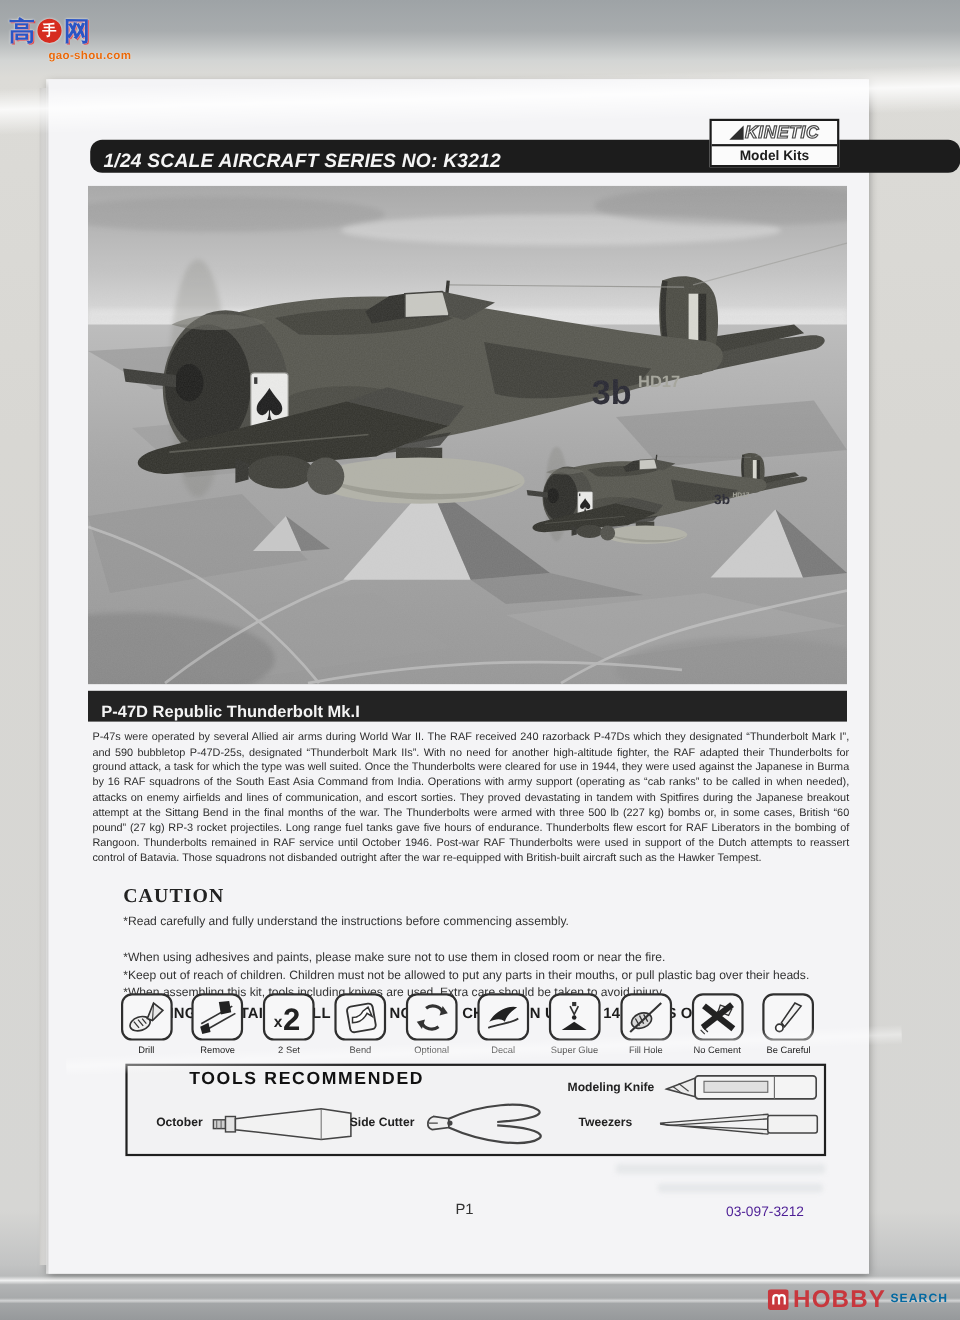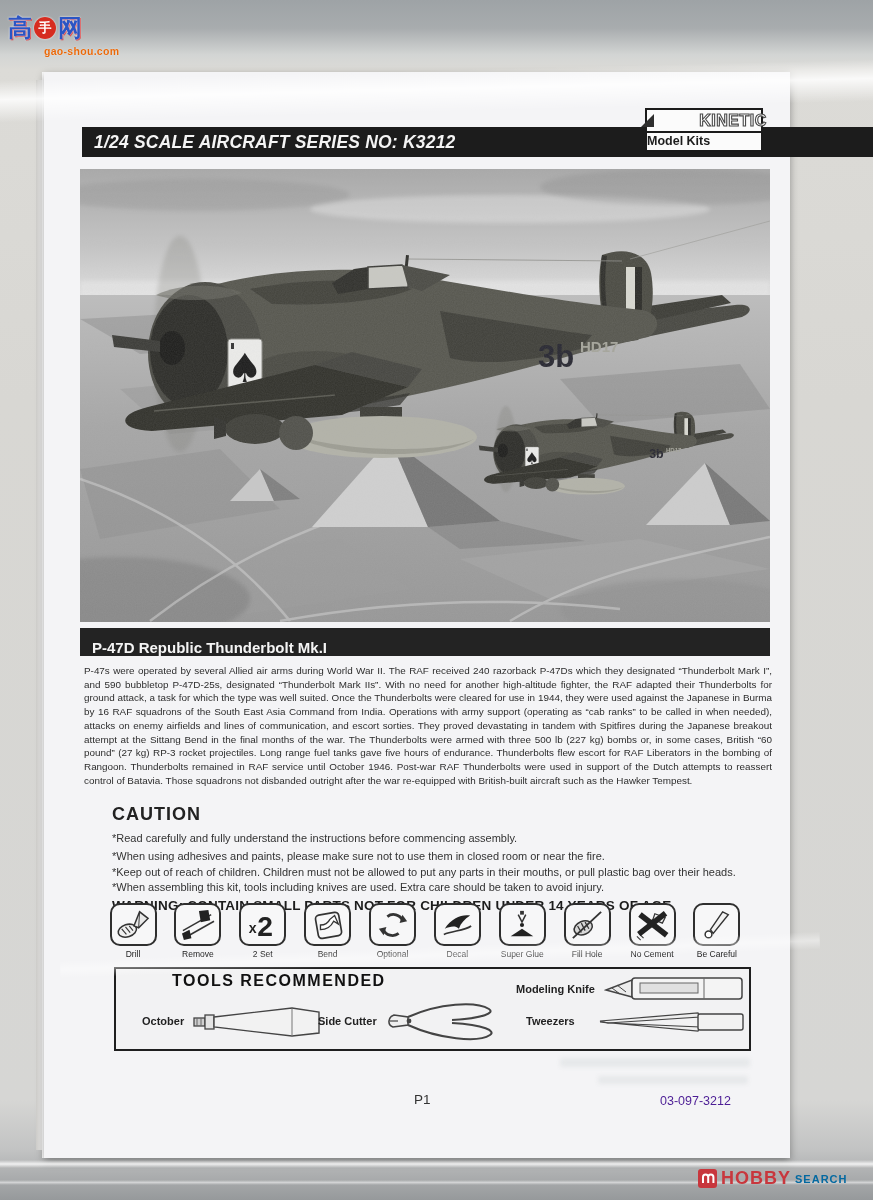--- a/index.html
+++ b/index.html
@@ -23,40 +23,40 @@
   .streak.s4{left:0;top:1180px;width:873px;height:5px;opacity:.5;
     background:linear-gradient(180deg,rgba(255,255,255,0),#fff,rgba(255,255,255,0));}
   
   .wm{left:8px;top:12px;width:120px;}
   .wm-row{display:flex;align-items:center;gap:2px;}
   .wm-cn{font-size:24px;font-weight:bold;color:#2b55c4;text-shadow:0 0 2px #fff,1px 1px 0 #d33;}
   .wm-badge{width:22px;height:22px;border-radius:50%;background:#d62c20;color:#fff;font-size:13px;
             font-weight:bold;display:flex;align-items:center;justify-content:center;box-shadow:0 0 2px #fff;}
   .wm-site{font-size:10.5px;font-weight:bold;color:#e8680a;text-shadow:0 0 1px #fff;margin-top:1px;letter-spacing:.3px;margin-left:36px;}
   
-  .hbar{left:82px;top:127px;width:791px;height:30px;background:#1c1c1c;display:flex;align-items:center;}
+  .hbar{left:82px;top:127px;width:791px;height:30px;background:#1c1c1c;display:flex;align-items:flex-end;border-radius:11px;}
   .hbar span{color:#f4f4f4;font-style:italic;font-weight:bold;font-size:17.5px;padding-left:12px;letter-spacing:.2px;}
   .klogo{left:645px;top:108px;width:114px;background:#fbfbfb;border:2px solid #1b1b1b;z-index:5;}
   .klogo .top{display:flex;align-items:center;justify-content:center;height:21px;border-bottom:2px solid #1b1b1b;}
   .klogo .tri{width:0;height:0;border-bottom:13px solid #2e2e2e;border-left:13px solid transparent;margin-right:1px;}
-  .klogo .kname{font-size:16px;font-weight:bold;color:#fdfdfd;
-                -webkit-text-stroke:1.1px #4a4a4a;letter-spacing:.5px;padding-left:44px;}
-  .klogo .sub{height:17px;font-size:12.5px;font-weight:bold;color:#1d1d1d;line-height:17px;}
+  .klogo .kname{font-size:16px;font-weight:bold;font-style:italic;color:#fdfdfd;
+                -webkit-text-stroke:1.1px #4a4a4a;letter-spacing:.5px;}
+  .klogo .sub{height:17px;text-align:center;font-size:12.5px;font-weight:bold;color:#1d1d1d;line-height:17px;}
   
   .photo{left:80px;top:169px;width:690px;height:453px;background:#b9b9b9;overflow:hidden;}
   
   .tbar{left:80px;top:628px;width:690px;height:28px;background:#232323;display:flex;align-items:flex-end;}
   .tbar span{color:#f4f4f4;font-weight:bold;font-size:15px;padding-left:12px;}
   
   .history{left:84px;top:664px;width:688px;font-size:9.9px;line-height:13.7px;color:#2d2d2d;text-align:justify;}
   
   .caution{left:112px;top:804px;width:660px;color:#222;}
-  .caution h3{margin:0 0 7px 0;font-size:18px;letter-spacing:1px;font-weight:bold;}
+  .caution h3{margin:0 0 7px 0;font-size:18px;letter-spacing:1px;font-weight:bold;font-family:Liberation Serif, serif;}
   .caution p{margin:0 0 3.5px 0;font-size:11px;color:#333;}
-  .caution p.first{margin-bottom:6px;}
+  .caution p.first{margin-bottom:21px;}
   .caution .warn{font-size:13.5px;font-weight:bold;color:#1c1c1c;margin-top:5px;letter-spacing:.2px;}
   
   .icons{left:103px;top:903px;width:644px;display:flex;justify-content:space-between;}
   .icon-item{width:60px;text-align:center;}
   .icon-box{width:43px;height:39px;margin:0 auto;border:2.5px solid #2f2f2f;border-radius:10px;
             background:#f7f7f8;display:flex;align-items:center;justify-content:center;}
   .icon-label{display:block;font-size:8.5px;color:#222;margin-top:3px;}
   
   .tools{left:114px;top:967px;width:633px;height:80px;border:2.5px solid #1f1f1f;background:#f2f2f3;}
   .tools-title{position:absolute;left:56px;top:3px;font-size:16px;font-weight:bold;letter-spacing:1.5px;color:#111;}
@@ -64,21 +64,21 @@
   .tool-icon{position:absolute;}
   
   .pageno{left:414px;top:1092px;font-size:13.5px;color:#333;}
   .doccode{left:660px;top:1094px;font-size:12.5px;color:#4c1d95;}
   
   .smudge{background:#e6e8ea;filter:blur(2px);border-radius:3px;}
   .sm1{left:560px;top:1058px;width:190px;height:9px;}
   .sm2{left:598px;top:1076px;width:150px;height:8px;}
   
   .hslogo{left:698px;top:1168px;display:flex;align-items:center;gap:4px;z-index:9;}
-  .hs-red{color:#c8373d;font-weight:bold;font-size:18px;letter-spacing:1px;}
+  .hs-red{color:#c8373d;font-weight:bold;font-size:22px;letter-spacing:1px;}
   .hs-gray{color:#0369a1;font-weight:bold;font-size:11px;letter-spacing:1px;}
 </style>
 </head>
 <body>
 
 <div class="layer paper-edge"></div>
 <div class="layer paper"></div>
 
 <div class="layer hbar">
   <span>1/24 SCALE AIRCRAFT SERIES NO: K3212</span>

